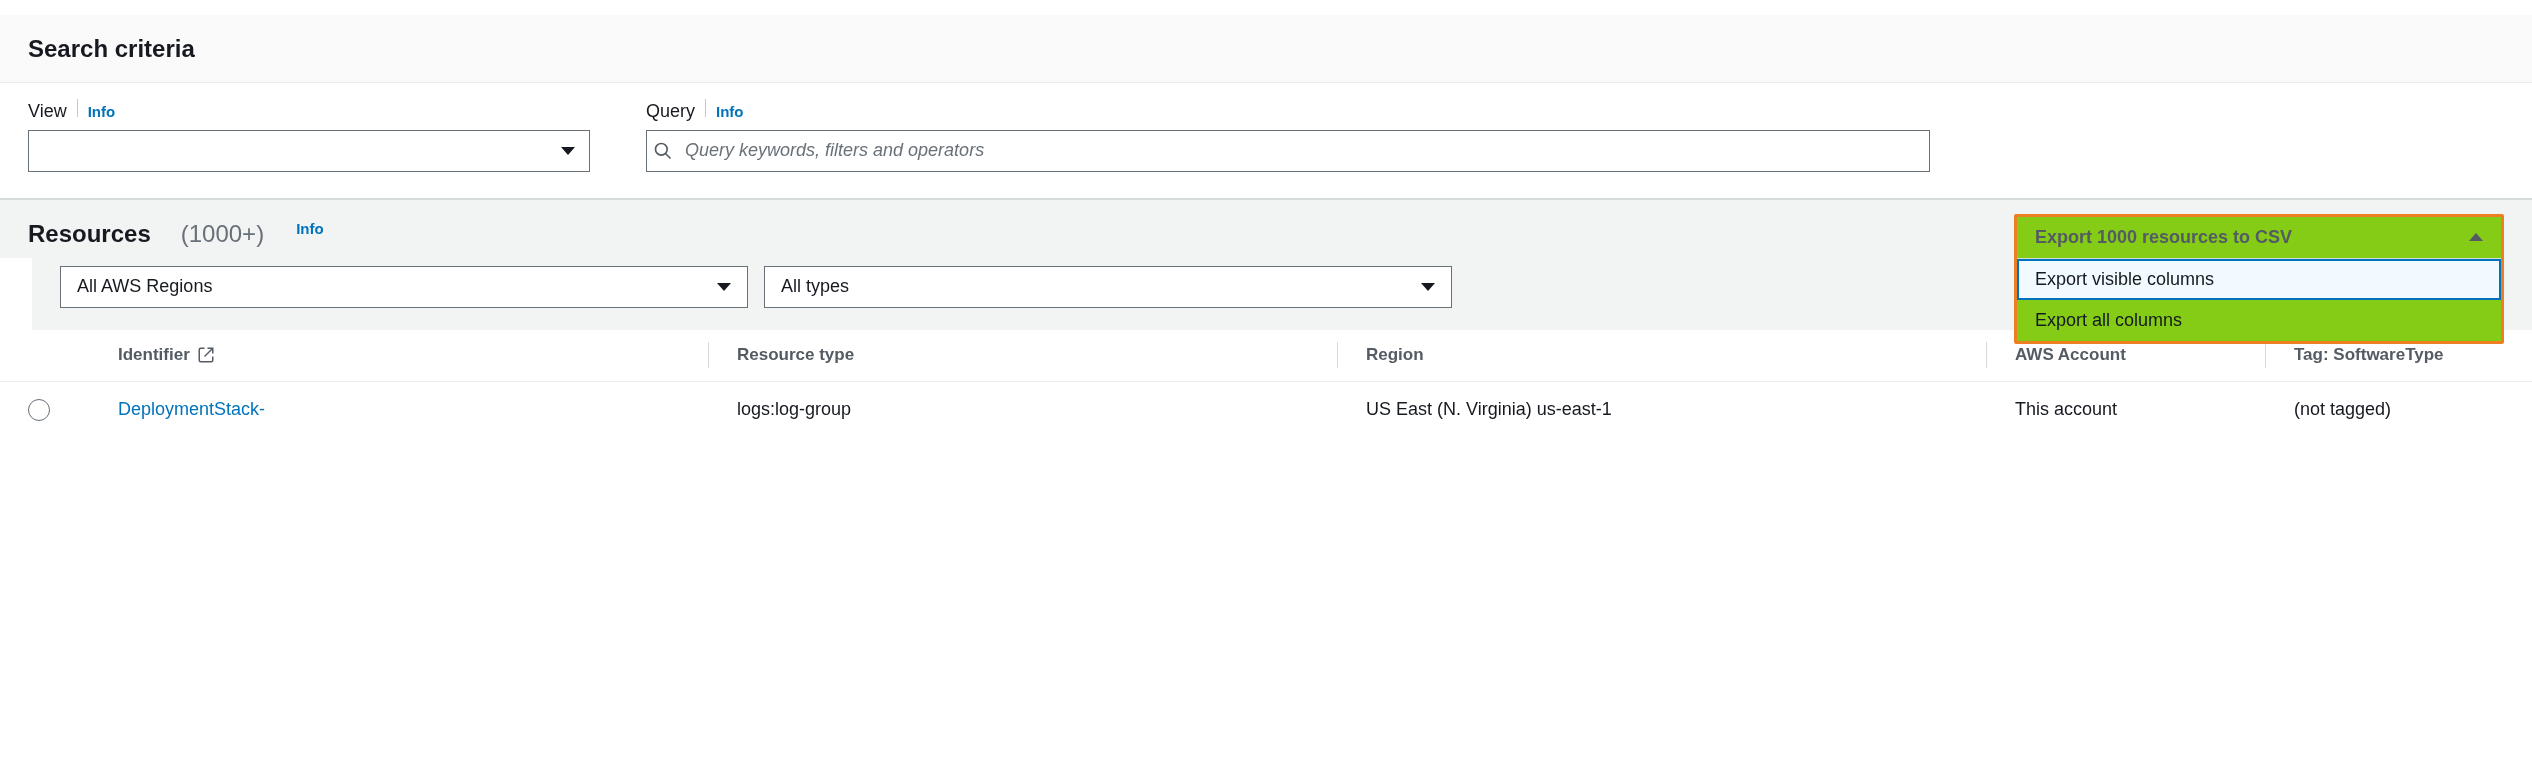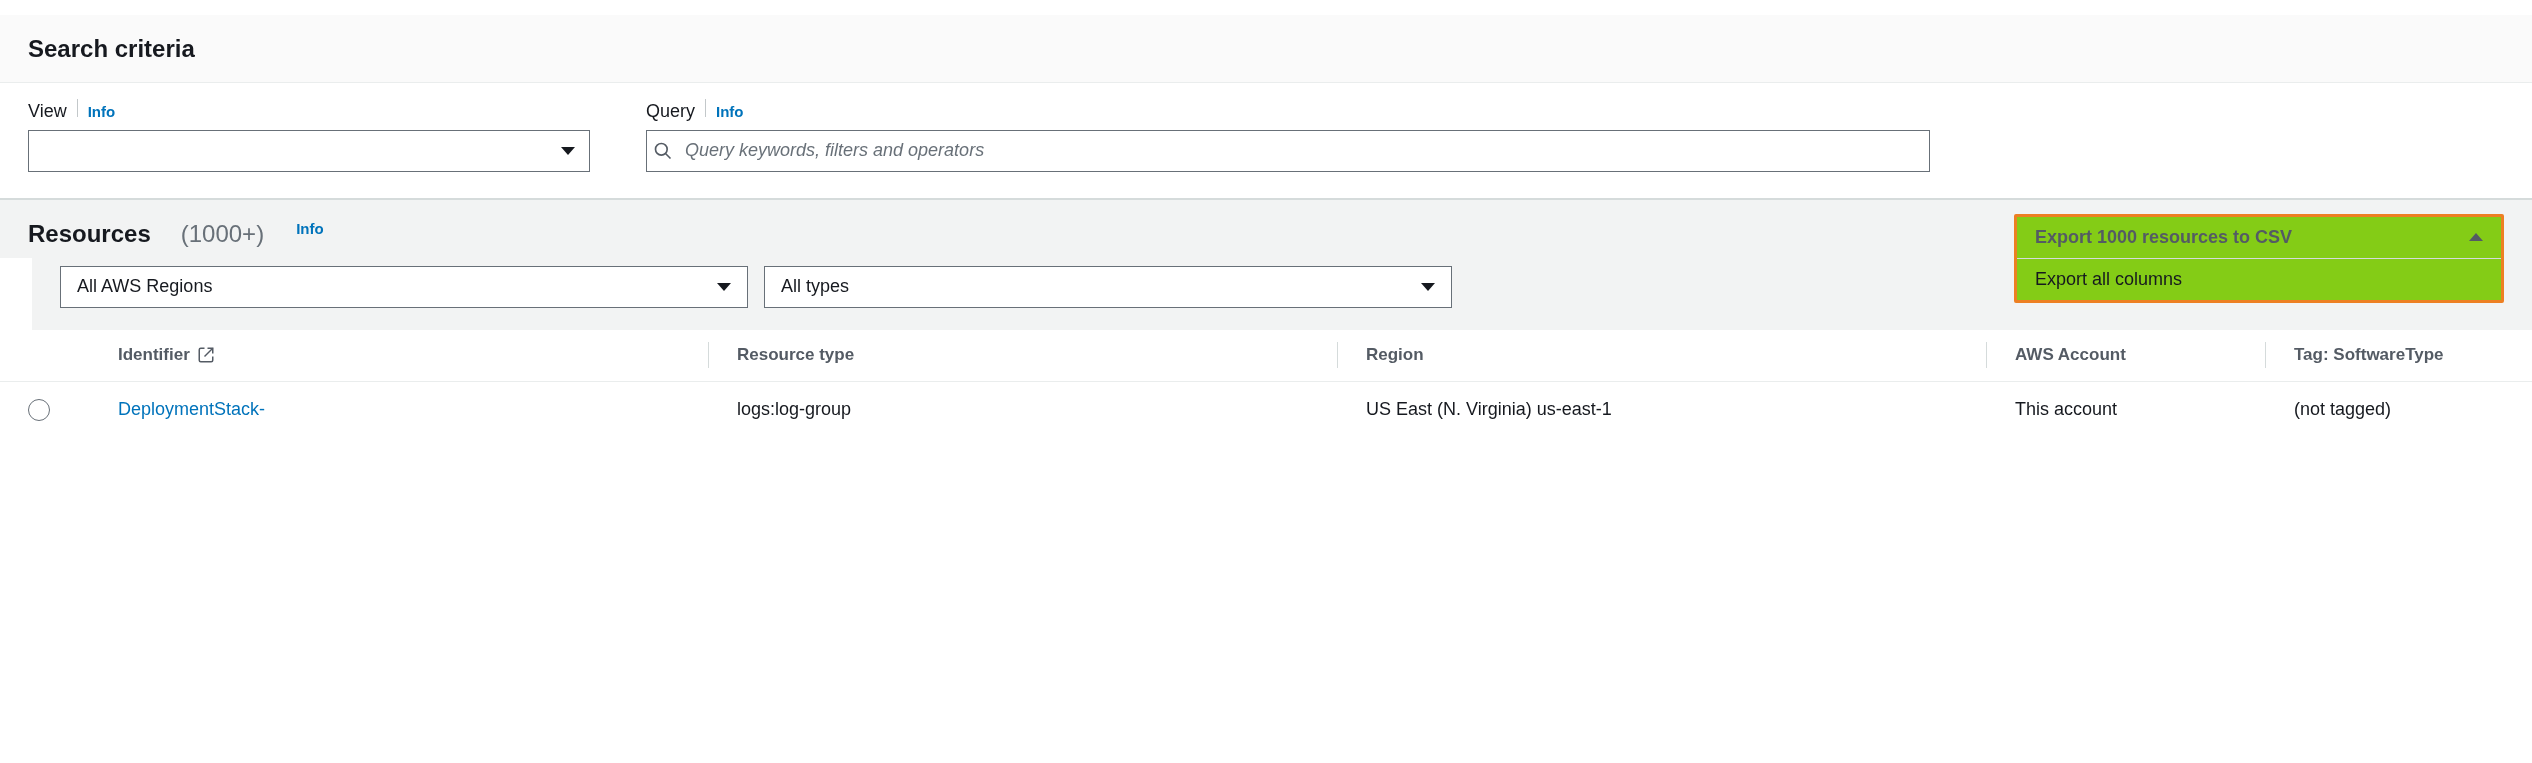--- a/index.html
+++ b/index.html
@@ -237,20 +237,21 @@
       <span class="resources-count">(1000+)</span>
       <span class="info-link">Info</span>
     </div>
 
     <div class="export-wrap">
       <div class="export-btn">
         <span>Export 1000 resources to CSV</span>
         <span class="caret-up"></span>
       </div>
       <div class="export-menu">
+        <div class="export-item hover">Export visible columns</div>
         <div class="export-item">Export all columns</div>
       </div>
     </div>
   </div>
 
   <div class="filters-row">
     <div class="filter-select">
       <span>All AWS Regions</span>
       <span class="caret"></span>
     </div>

